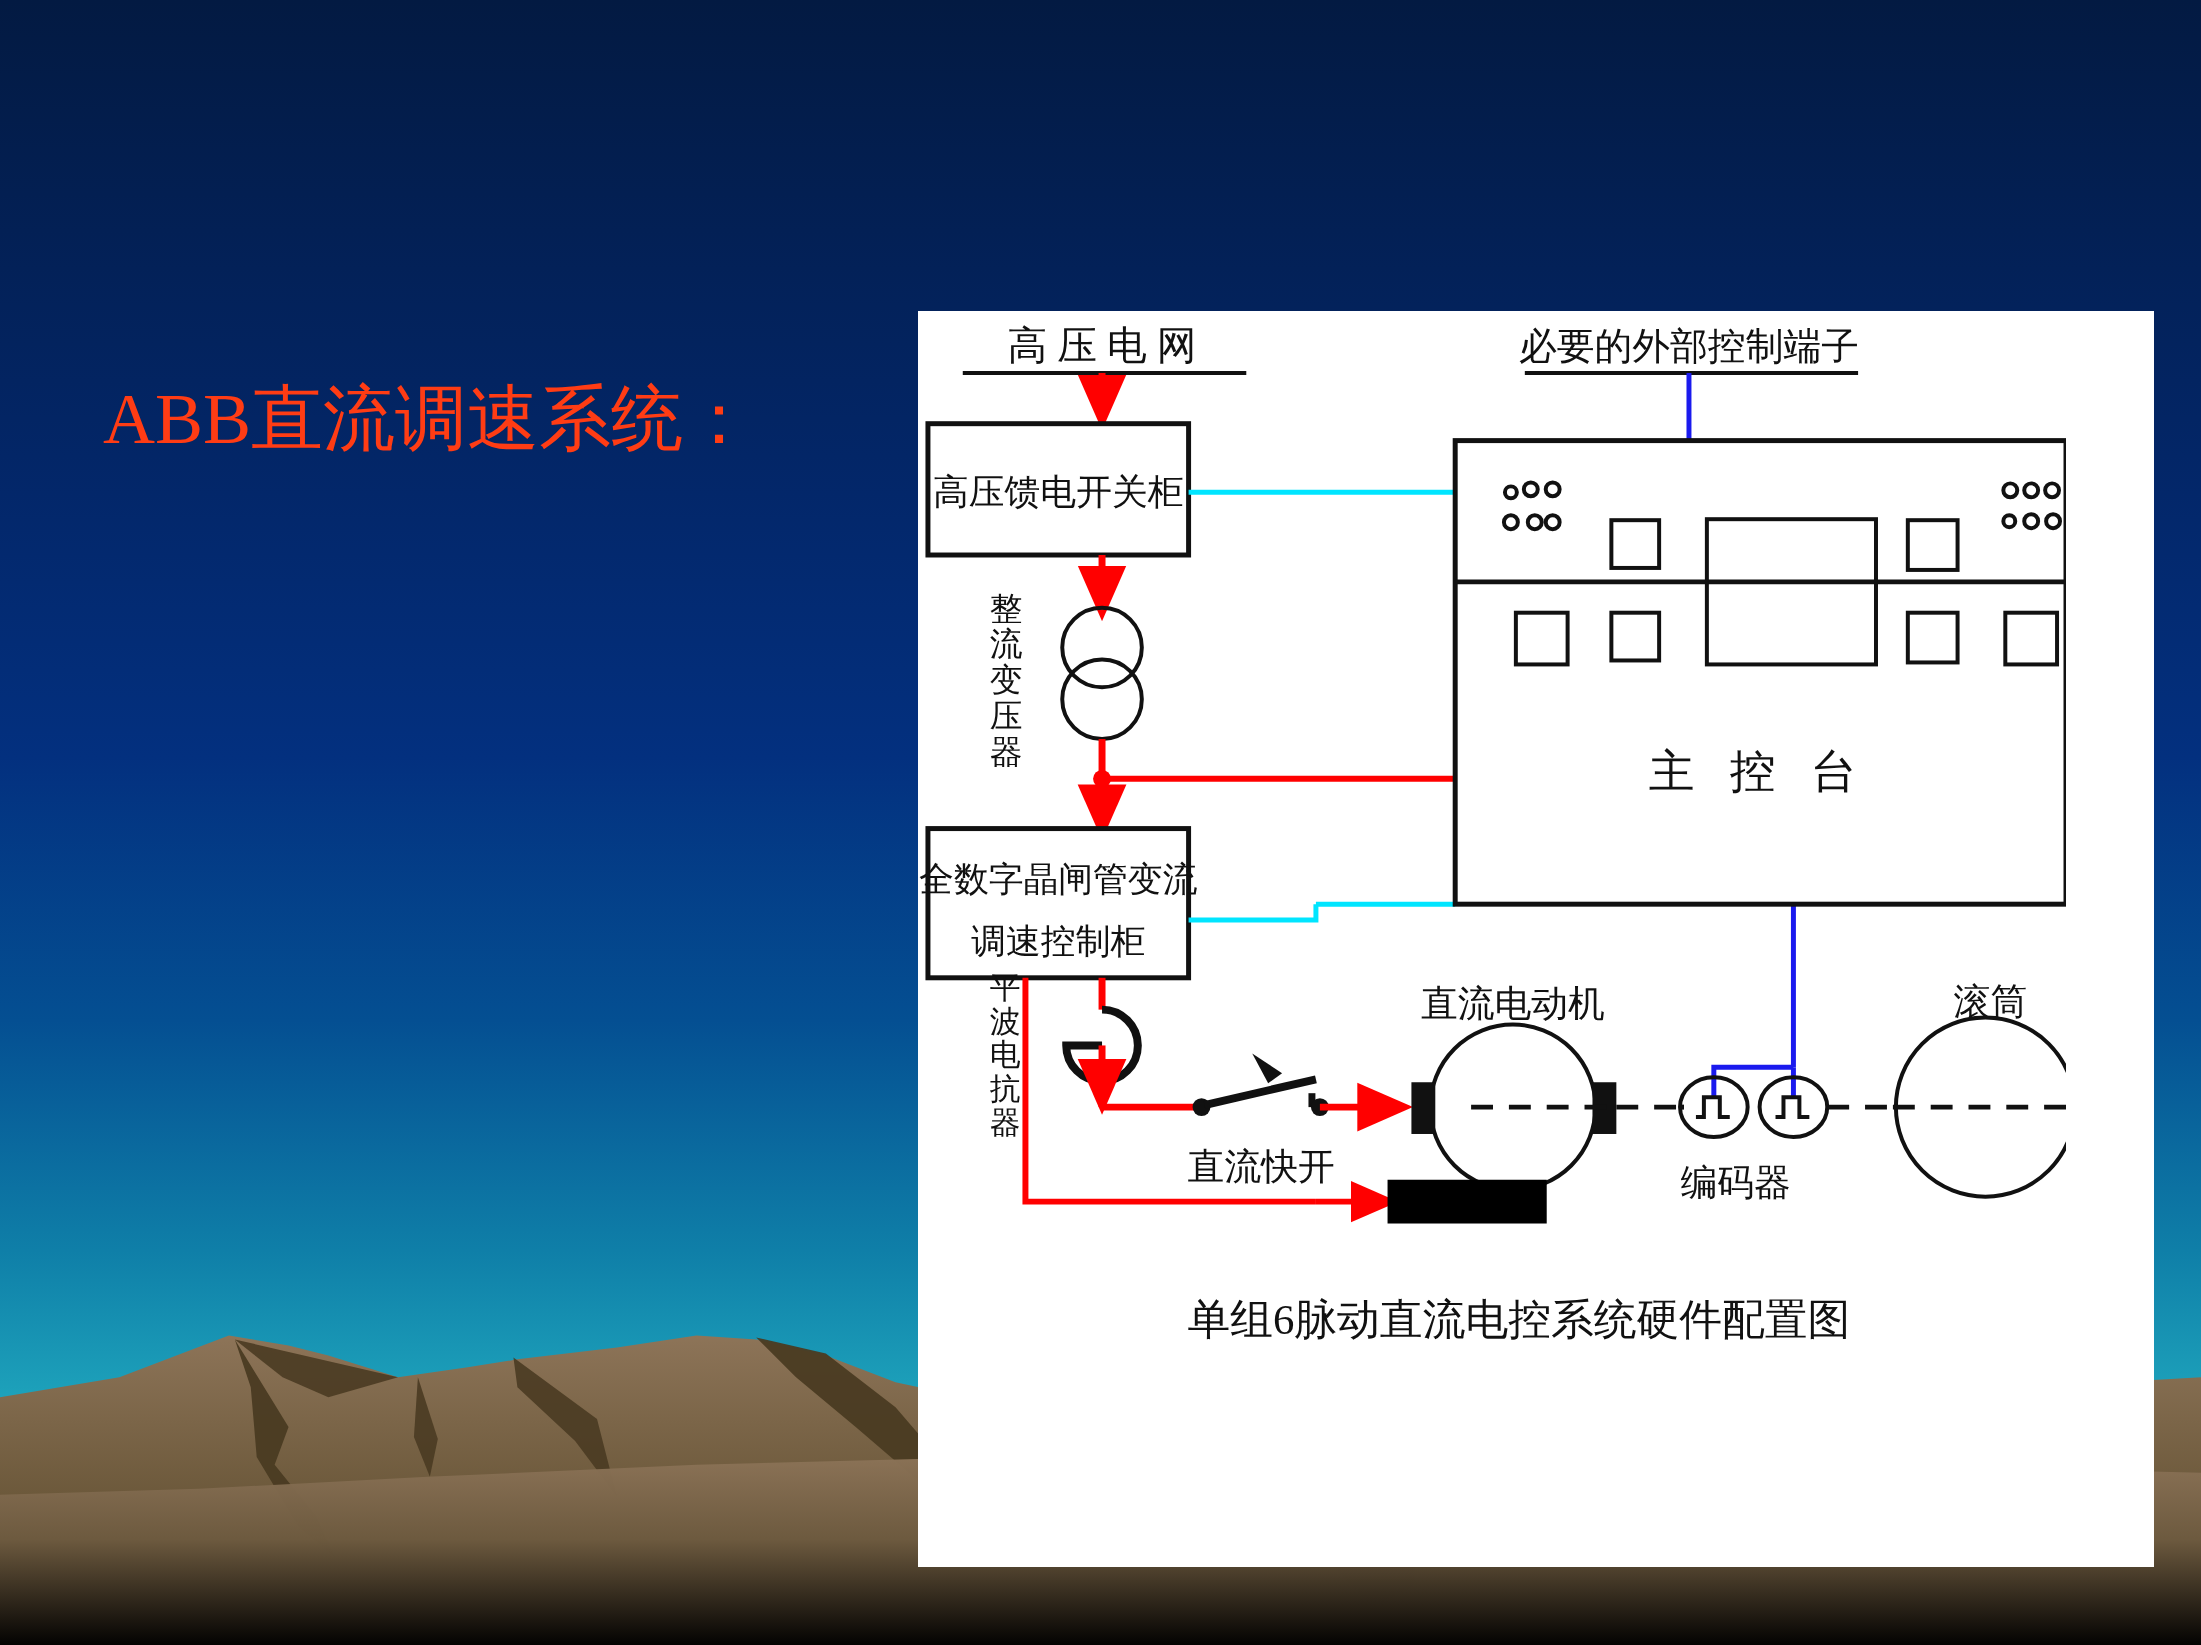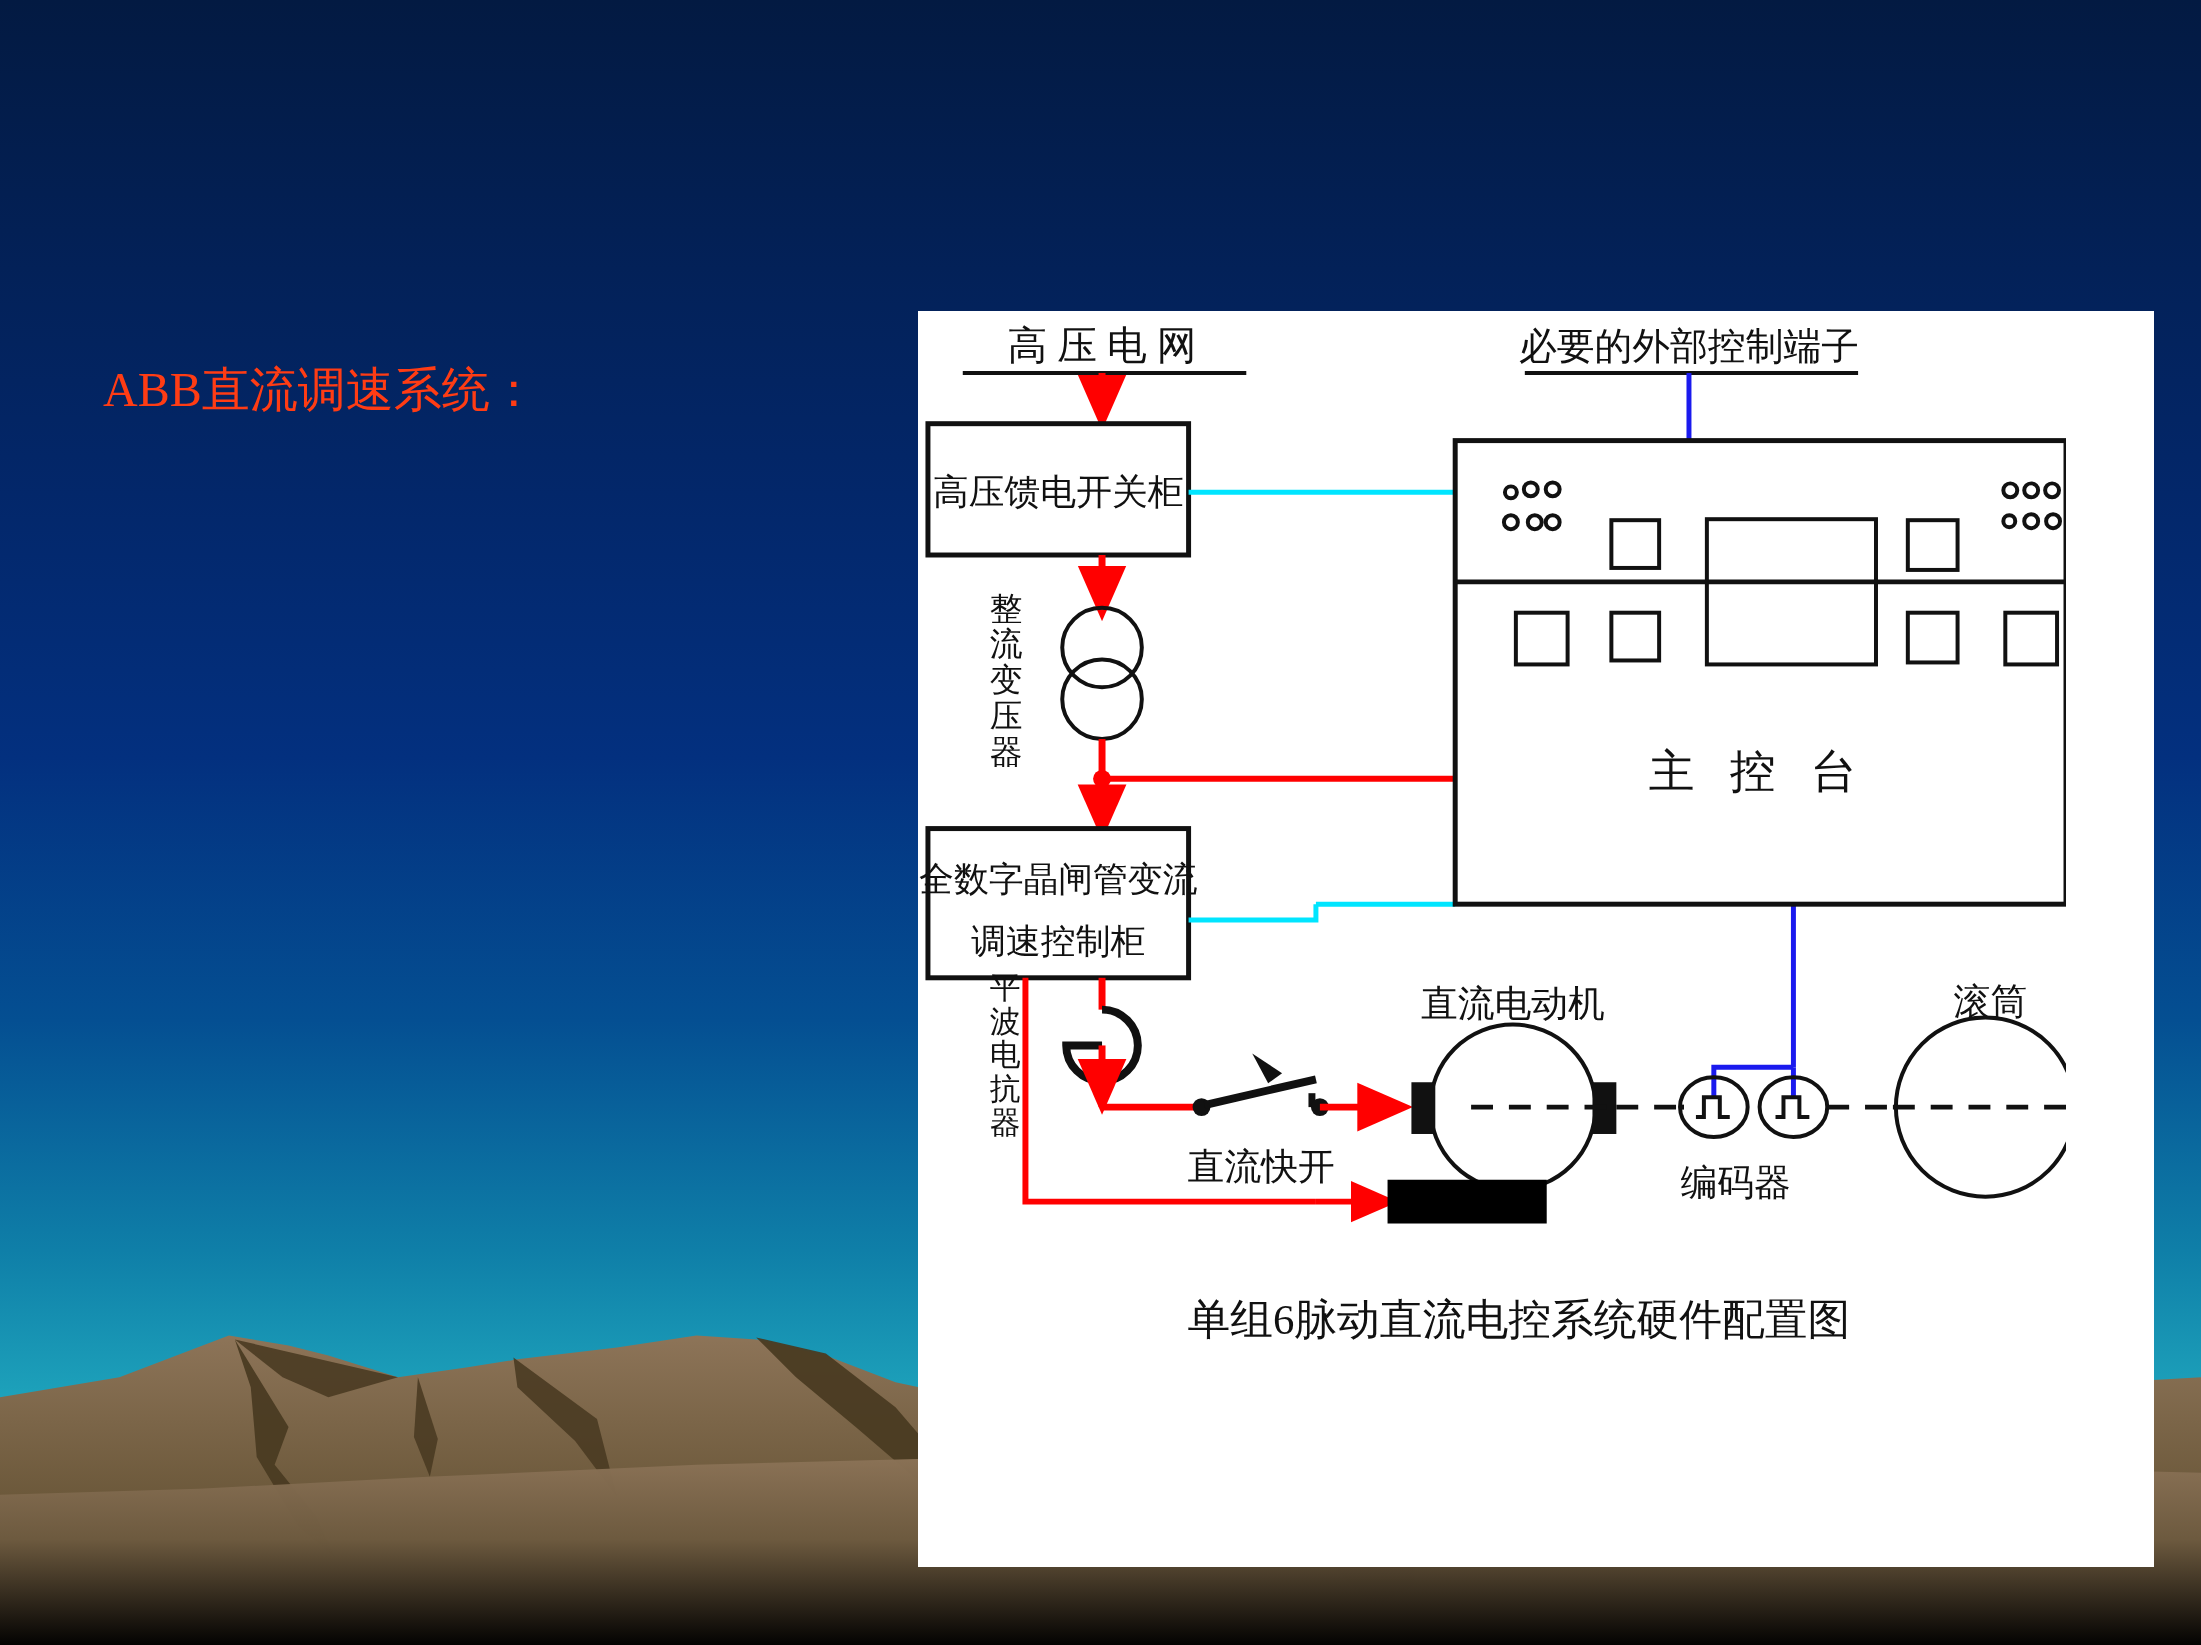--- a/index.html
+++ b/index.html
@@ -47,22 +47,22 @@
     letter-spacing: 3px;
     color: #10e8b0;
     text-shadow: 7px 7px 0 rgba(0,0,0,0.55);
     white-space: nowrap;
   }
 
   
   #subtitle {
     position: absolute;
     left: 103px;
-    top: 364px;
-    font-size: 48px;
+    top: 380px;
+    font-size: 72px;
     line-height: 1.1;
     color: #ff3c14;
     white-space: nowrap;
   }
 
   
   #diagram-panel {
     position: absolute;
     left: 918px;
     top: 311px;

